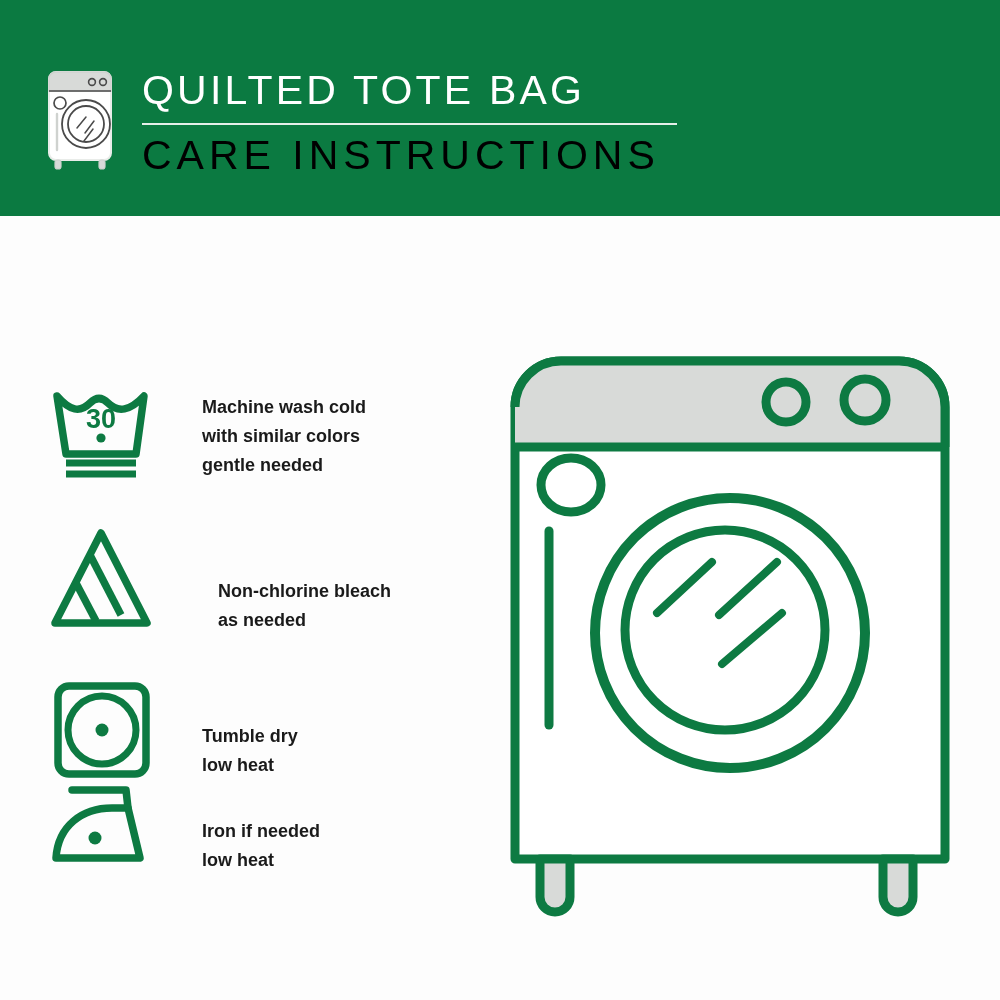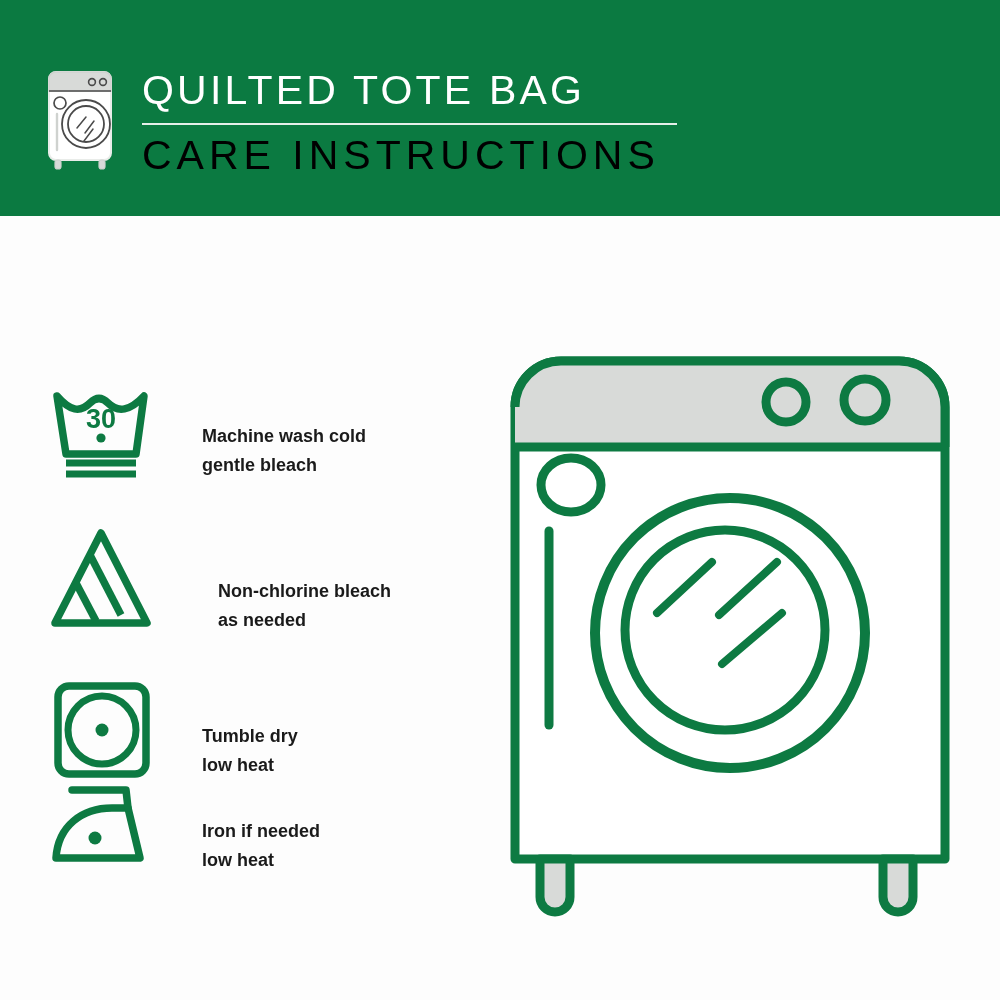--- a/index.html
+++ b/index.html
@@ -164,21 +164,22 @@
         <line x1="16" y1="83" x2="86" y2="83" stroke="#0d7a42" stroke-width="7" stroke-linecap="butt"></line>
         <line x1="16" y1="94" x2="86" y2="94" stroke="#0d7a42" stroke-width="7" stroke-linecap="butt"></line>
 
         <text x="51" y="48" text-anchor="middle" font-family="Liberation Sans, sans-serif" font-size="27" font-weight="bold" fill="#0d7a42">30</text>
 
         <circle cx="51" cy="58" r="4.6" fill="#0d7a42"></circle>
       </svg>
     </div>
     <div class="care-text">
       <span class="line">Machine wash cold</span>
-      <span class="line">gentle bleach</span>
+      <span class="line">with similar colors</span>
+      <span class="line">gentle needed</span>
     </div>
   </div>
 
   <div class="care-row" id="row-bleach">
     <div class="care-symbol">
       <svg width="108" height="110" viewBox="0 0 108 110">
 
         <path d="M51 8 L97 98 L5 98 Z" fill="none" stroke="#0d7a42" stroke-width="7.5" stroke-linejoin="round"></path>
 
         <line x1="40" y1="30" x2="71" y2="90" stroke="#0d7a42" stroke-width="7.5" stroke-linecap="butt"></line>

